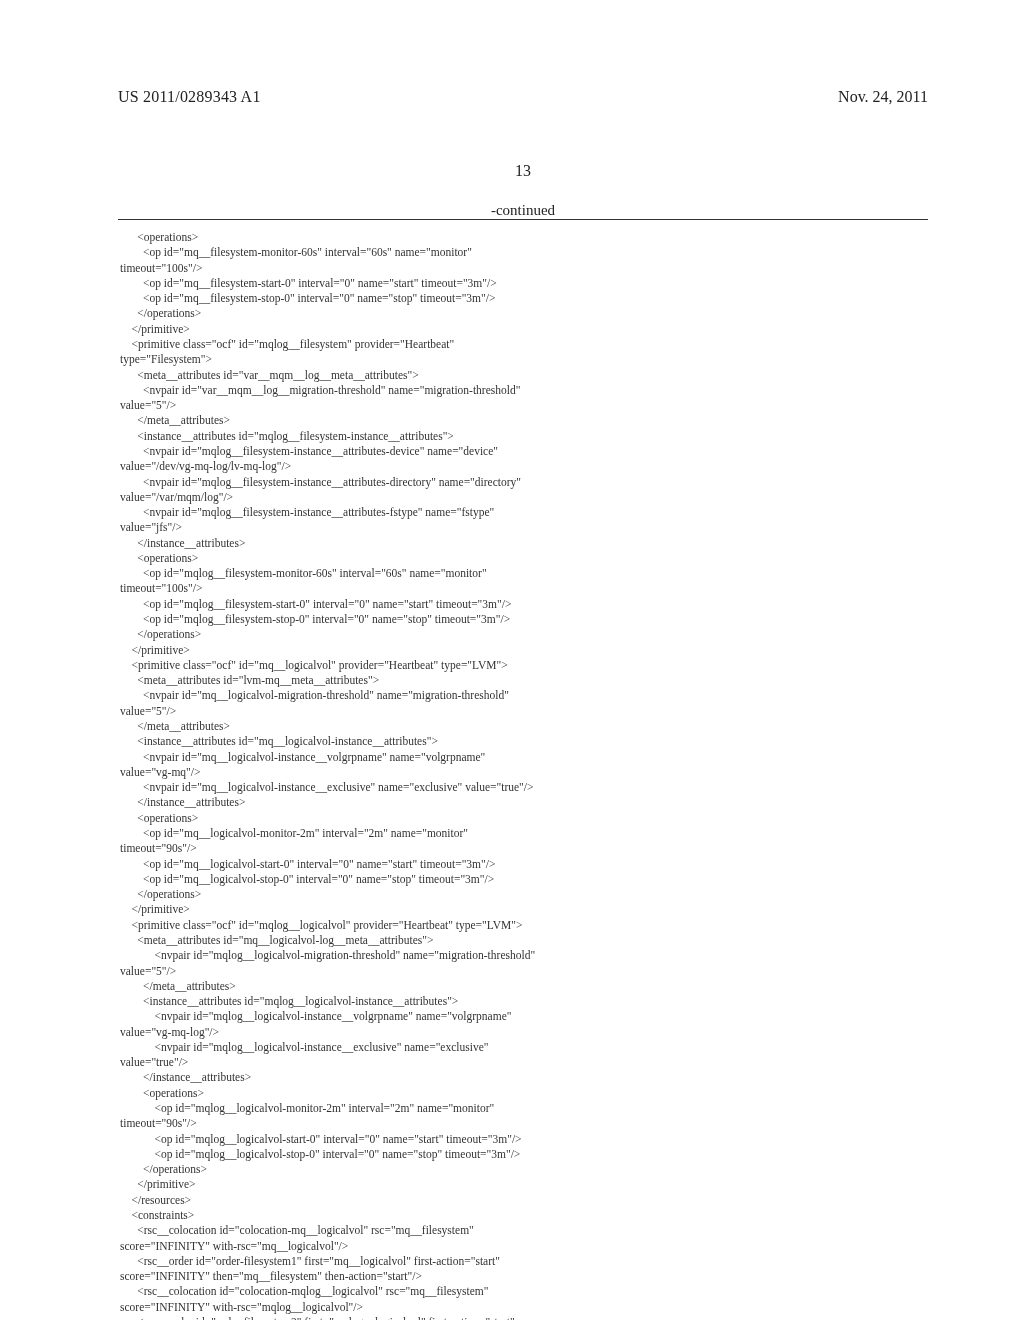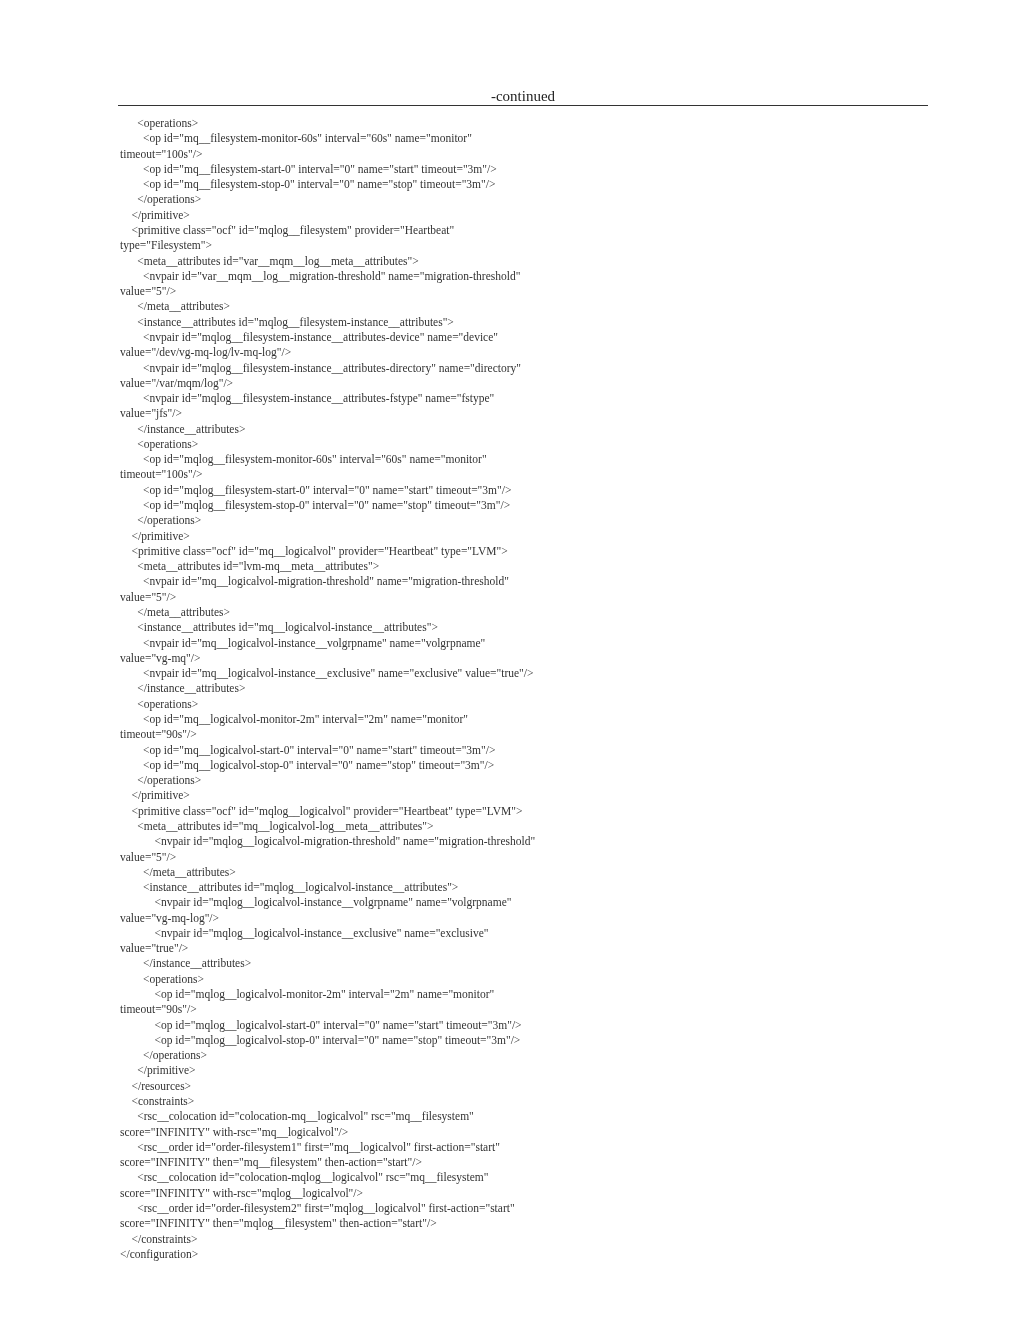--- a/index.html
+++ b/index.html
@@ -55,21 +55,26 @@
     word-break: break-word;
     padding: 2px 2px 2px 2px;
     color: #333;
   }
 </style>
 </head>
 <body>
 
 <div class="page">
 
+  <div class="header">
+    <div class="pubnum">US 2011/0289343 A1</div>
+    <div class="pubdate">Nov. 24, 2011</div>
+  </div>
 
+  <div class="page-number">13</div>
 
   <div class="continued">-continued</div>
   <hr class="rule top">
   <div class="code">      &lt;operations&gt;
         &lt;op id="mq__filesystem-monitor-60s" interval="60s" name="monitor"
 timeout="100s"/&gt;
         &lt;op id="mq__filesystem-start-0" interval="0" name="start" timeout="3m"/&gt;
         &lt;op id="mq__filesystem-stop-0" interval="0" name="stop" timeout="3m"/&gt;
       &lt;/operations&gt;
     &lt;/primitive&gt;

